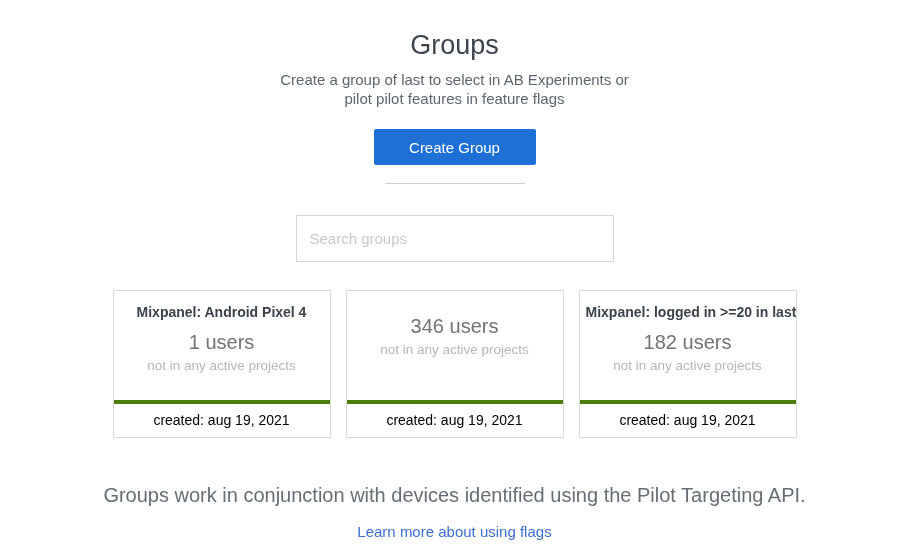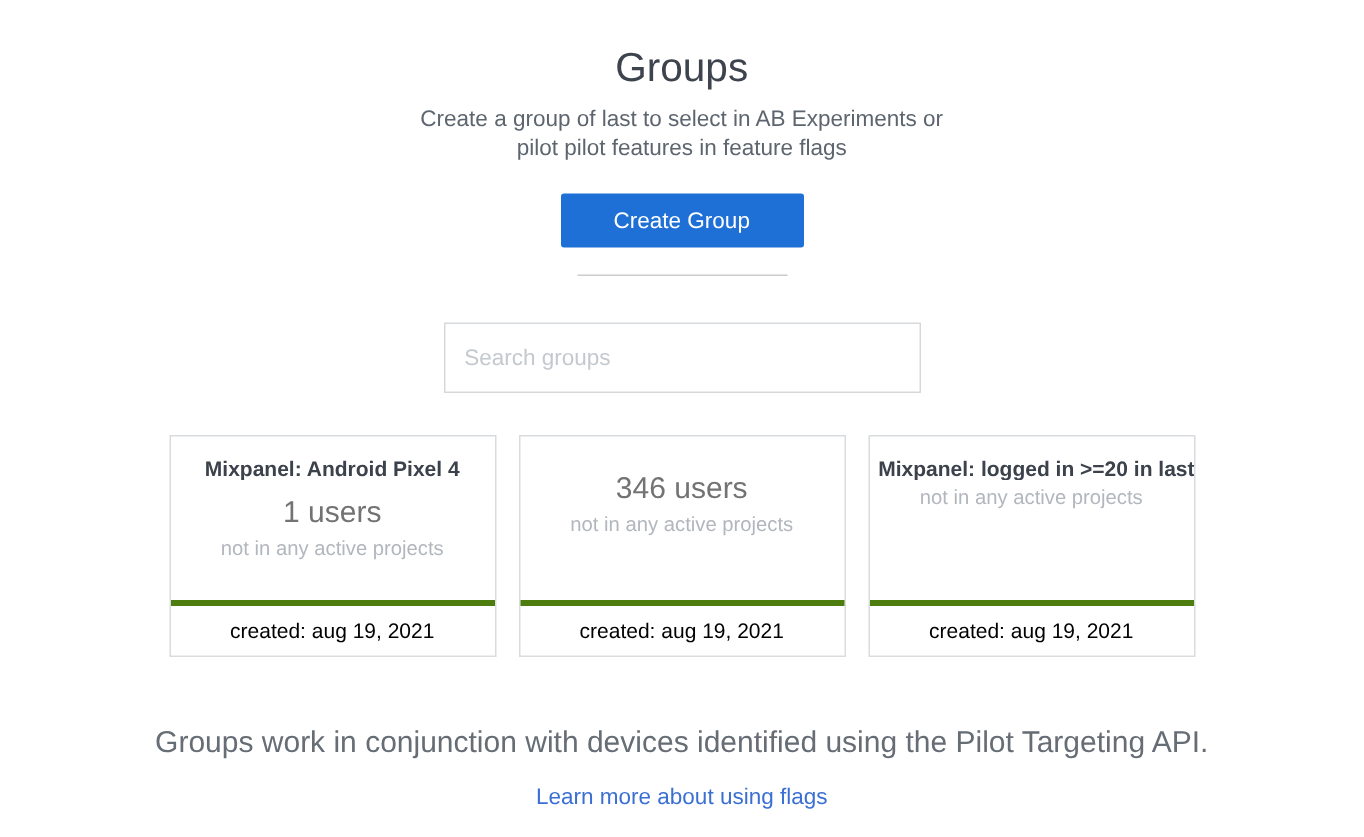--- a/index.html
+++ b/index.html
@@ -175,20 +175,21 @@
       <div class="card-body">
         <div class="card-users">346 users</div>
         <div class="card-status">not in any active projects</div>
       </div>
       <div class="card-footer">created: aug 19, 2021</div>
     </div>
 
     <div class="card">
       <div class="card-body">
         <div class="card-title">Mixpanel: logged in &gt;=20 in last 30...</div>
+        <div class="card-users">182 users</div>
         <div class="card-status">not in any active projects</div>
       </div>
       <div class="card-footer">created: aug 19, 2021</div>
     </div>
 
   </div>
 
   <div class="note">Groups work in conjunction with devices identified using the Pilot Targeting API.</div>
 
   <a class="learn-link" href="#">Learn more about using flags</a>

